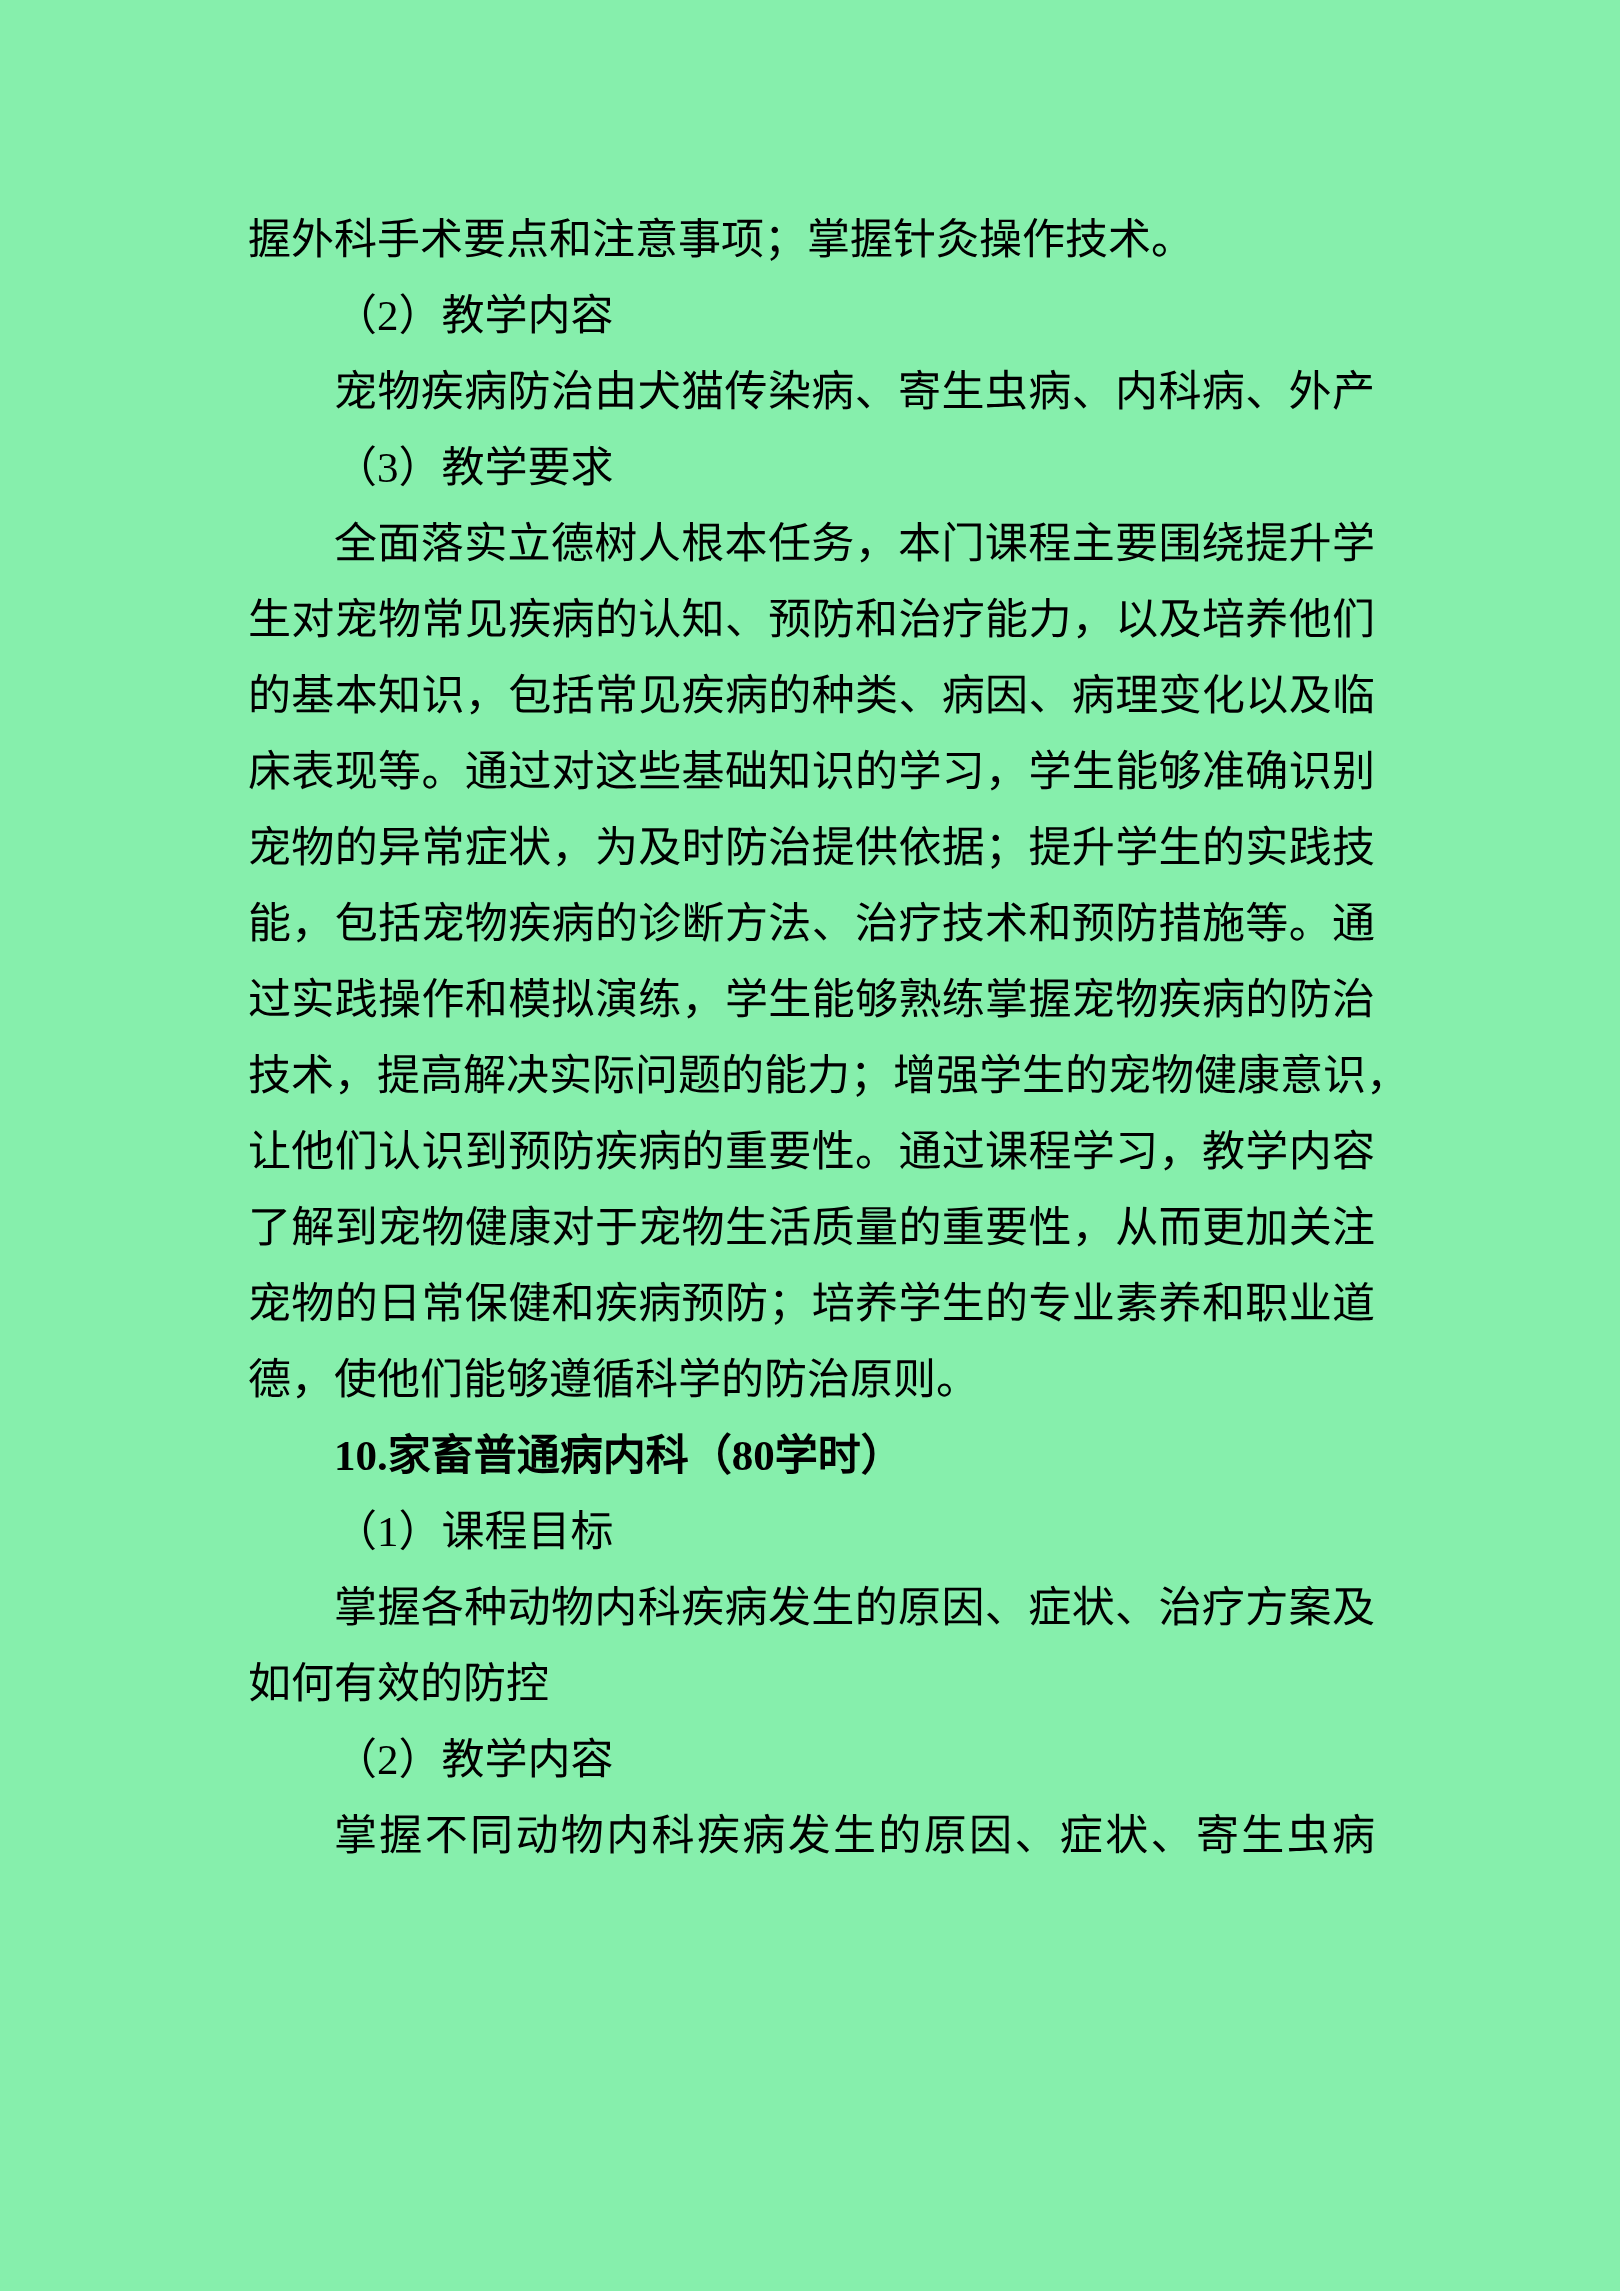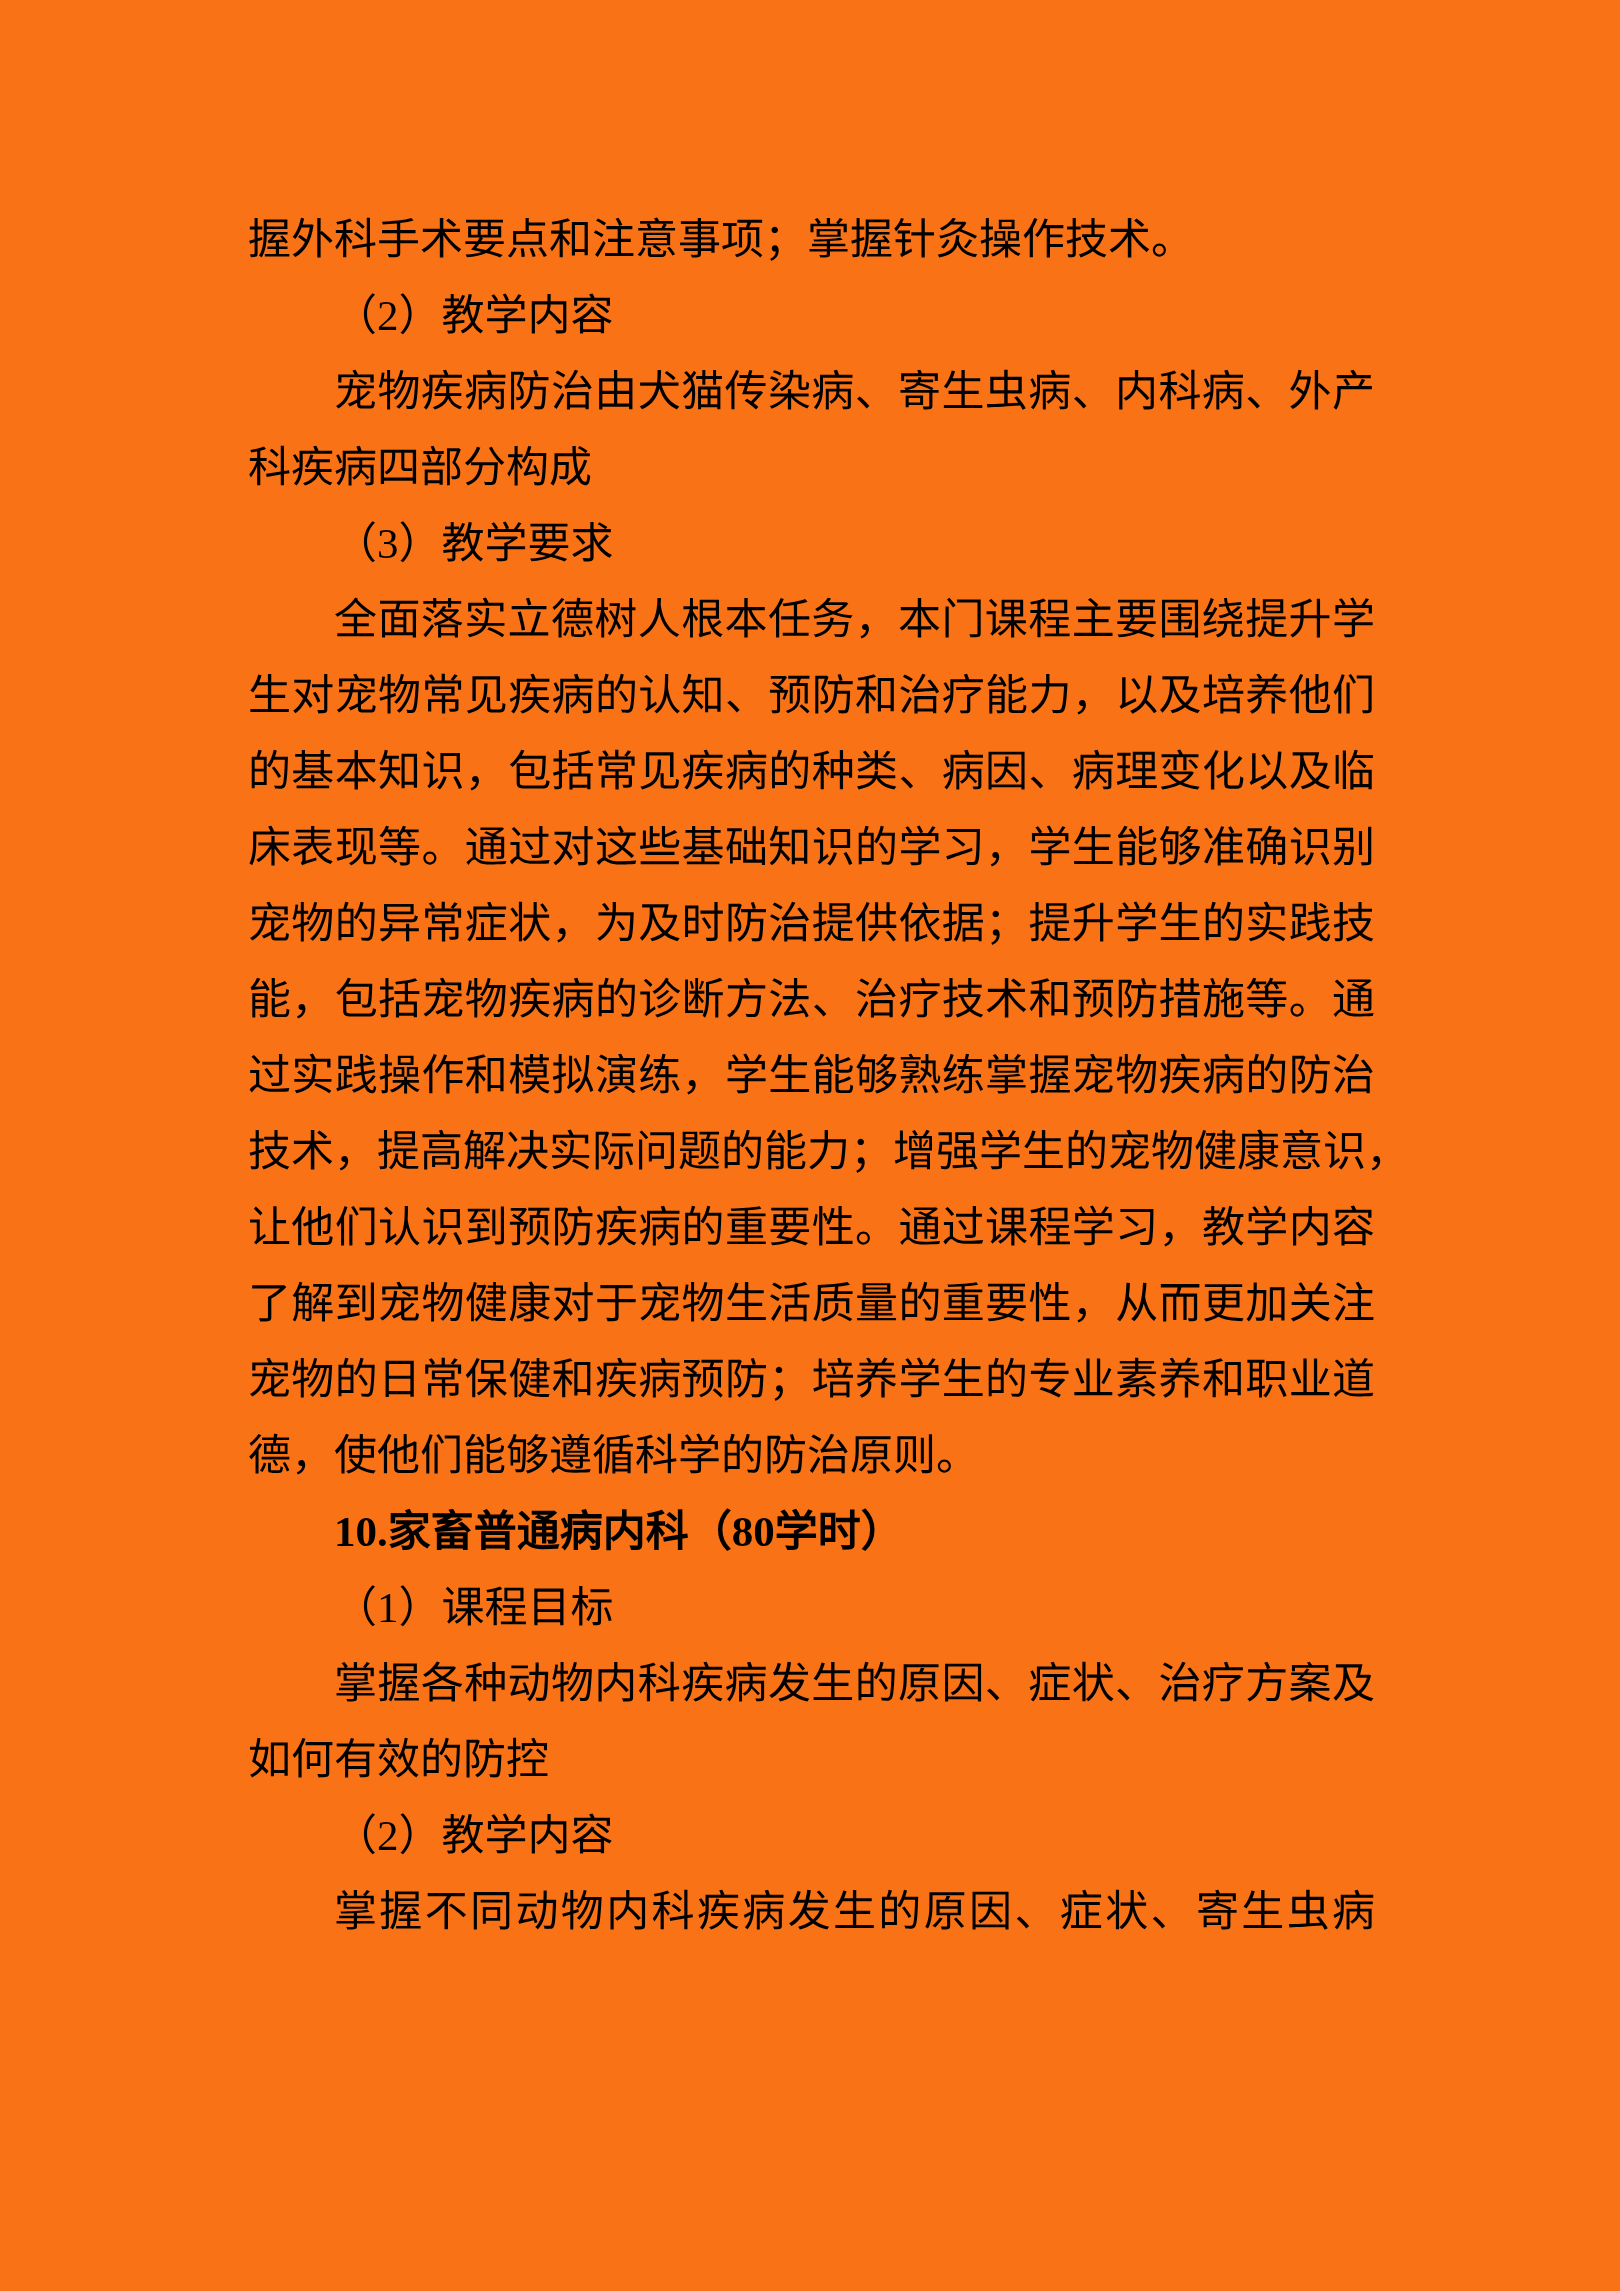--- a/index.html
+++ b/index.html
@@ -4,21 +4,21 @@
 <style>
   html, body {
     margin: 0;
     padding: 0;
     background: #ffffff;
   }
   .page {
     position: relative;
     width: 1620px;
     height: 2292px;
-    background: #f97316;
+    background: #86efac;
     overflow: hidden;
   }
   .doc-body {
     position: absolute;
     left: 248px;
     top: 202px;
     width: 1127px;
     color: #000000;
     font-family: "Liberation Serif", "DejaVu Serif", serif;
     font-size: 43px;
@@ -45,21 +45,20 @@
   }
 </style>
 </head>
 <body>
 
 <div class="page">
   <div class="doc-body" id="doc-body">
       <div class="line">握外科手术要点和注意事项；掌握针灸操作技术。</div>
       <div class="line indent">（2）教学内容</div>
       <div class="line indent justify">宠物疾病防治由犬猫传染病、寄生虫病、内科病、外产</div>
-      <div class="line">科疾病四部分构成</div>
       <div class="line indent">（3）教学要求</div>
       <div class="line indent justify">全面落实立德树人根本任务，本门课程主要围绕提升学</div>
       <div class="line justify">生对宠物常见疾病的认知、预防和治疗能力，以及培养他们</div>
       <div class="line justify">的基本知识，包括常见疾病的种类、病因、病理变化以及临</div>
       <div class="line justify">床表现等。通过对这些基础知识的学习，学生能够准确识别</div>
       <div class="line justify">宠物的异常症状，为及时防治提供依据；提升学生的实践技</div>
       <div class="line justify">能，包括宠物疾病的诊断方法、治疗技术和预防措施等。通</div>
       <div class="line justify">过实践操作和模拟演练，学生能够熟练掌握宠物疾病的防治</div>
       <div class="line overflow">技术，提高解决实际问题的能力；增强学生的宠物健康意识，</div>
       <div class="line justify">让他们认识到预防疾病的重要性。通过课程学习，教学内容</div>

